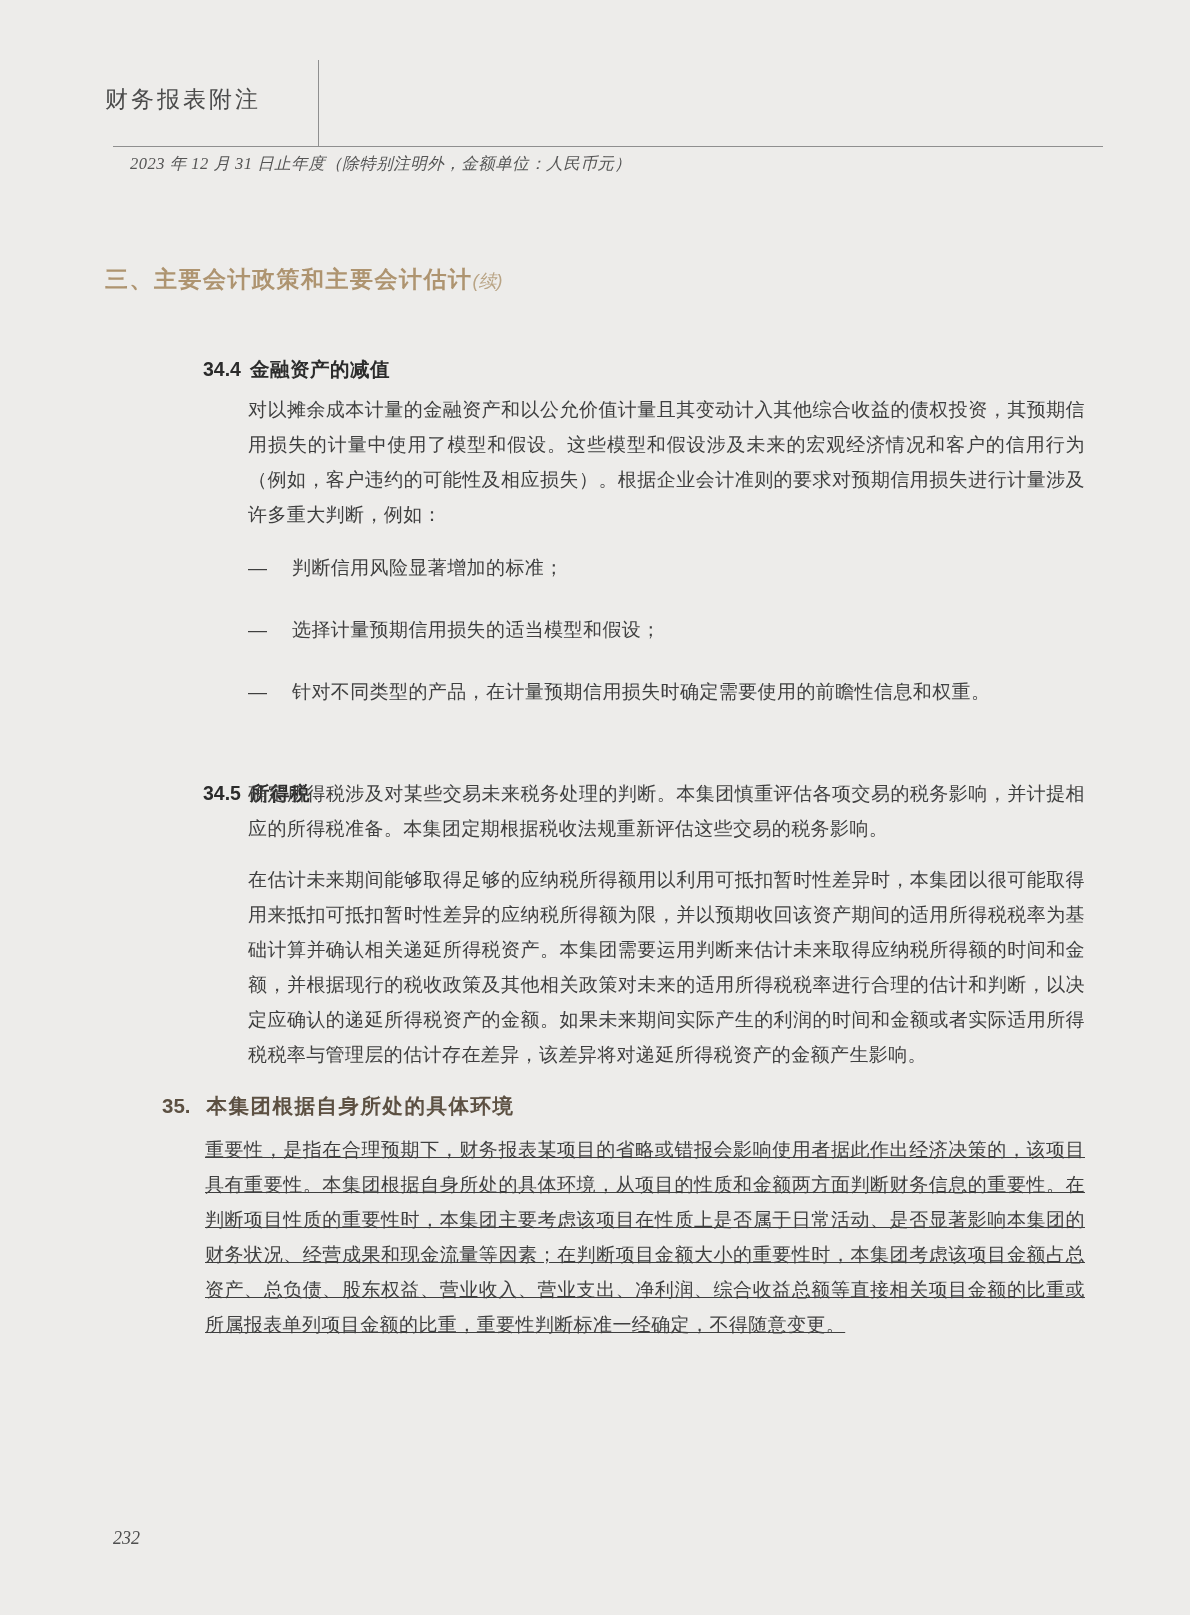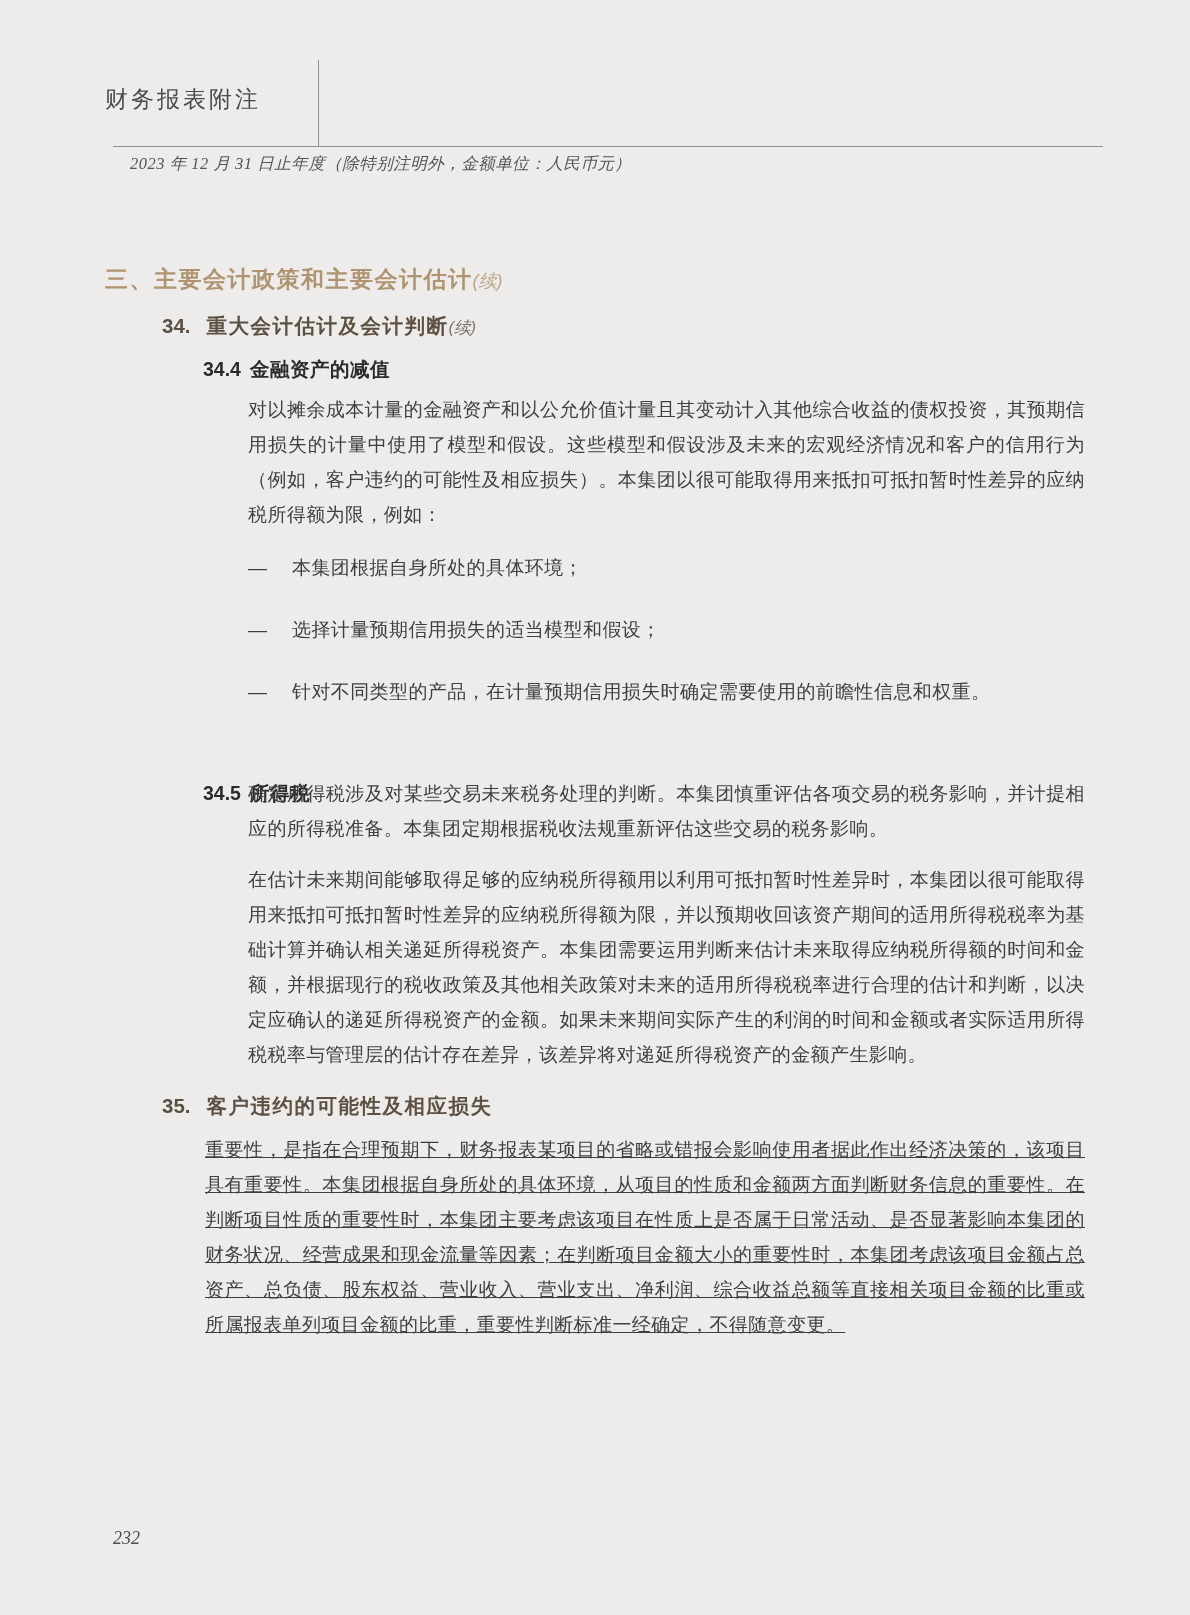--- a/index.html
+++ b/index.html
@@ -84,45 +84,44 @@
 
 <div class="page">
 
   <div class="doc-title">财务报表附注</div>
   <div class="vline"></div>
   <div class="hline"></div>
   <div class="dateline">2023 年 12 月 31 日止年度（除特别注明外，金额单位：人民币元）</div>
 
   <div class="sec-heading"><span>三、</span><span>主要会计政策和主要会计估计</span><span class="cont">(续)</span></div>
 
-  <div class="h2 h2-34"><span class="num">34.</span><span>重大会计估计及会计判断</span><span class="cont">(续)</span></div>
 
   <div class="h3 h3-44"><span class="num">34.4</span><span>金融资产的减值</span></div>
 
-  <div class="para p1">对以摊余成本计量的金融资产和以公允价值计量且其变动计入其他综合收益的债权投资，其预期信用损失的计量中使用了模型和假设。这些模型和假设涉及未来的宏观经济情况和客户的信用行为（例如，客户违约的可能性及相应损失）。本集团以很可能取得用来抵扣可抵扣暂时性差异的应纳税所得额为限，例如：</div>
+  <div class="para p1">对以摊余成本计量的金融资产和以公允价值计量且其变动计入其他综合收益的债权投资，其预期信用损失的计量中使用了模型和假设。这些模型和假设涉及未来的宏观经济情况和客户的信用行为（例如，客户违约的可能性及相应损失）。根据企业会计准则的要求对预期信用损失进行计量涉及许多重大判断，例如：</div>
 
   <div class="bullets">
     <div class="bullet-row">
       <span class="marker">—</span>
-      <span>本集团根据自身所处的具体环境；</span>
+      <span>判断信用风险显著增加的标准；</span>
     </div>
     <div class="bullet-row">
       <span class="marker">—</span>
       <span>选择计量预期信用损失的适当模型和假设；</span>
     </div>
     <div class="bullet-row">
       <span class="marker">—</span>
       <span>针对不同类型的产品，在计量预期信用损失时确定需要使用的前瞻性信息和权重。</span>
     </div>
   </div>
 
   <div class="h3 h3-45"><span class="num">34.5</span><span>所得税</span></div>
 
   <div class="para p3">在估计未来期间能够取得足够的应纳税所得额用以利用可抵扣暂时性差异时，本集团以很可能取得用来抵扣可抵扣暂时性差异的应纳税所得额为限，并以预期收回该资产期间的适用所得税税率为基础计算并确认相关递延所得税资产。本集团需要运用判断来估计未来取得应纳税所得额的时间和金额，并根据现行的税收政策及其他相关政策对未来的适用所得税税率进行合理的估计和判断，以决定应确认的递延所得税资产的金额。如果未来期间实际产生的利润的时间和金额或者实际适用所得税税率与管理层的估计存在差异，该差异将对递延所得税资产的金额产生影响。</div>
   <div class="para p2">确定所得税涉及对某些交易未来税务处理的判断。本集团慎重评估各项交易的税务影响，并计提相应的所得税准备。本集团定期根据税收法规重新评估这些交易的税务影响。</div>
 
-  <div class="h2 h2-35"><span class="num">35.</span><span>客户违约的可能性及相应损失</span></div>
+  <div class="h2 h2-35"><span class="num">35.</span><span>本集团根据自身所处的具体环境</span></div>
 
   <div class="para p4">重要性，是指在合理预期下，财务报表某项目的省略或错报会影响使用者据此作出经济决策的，该项目具有重要性。本集团根据自身所处的具体环境，从项目的性质和金额两方面判断财务信息的重要性。在判断项目性质的重要性时，本集团主要考虑该项目在性质上是否属于日常活动、是否显著影响本集团的财务状况、经营成果和现金流量等因素；在判断项目金额大小的重要性时，本集团考虑该项目金额占总资产、总负债、股东权益、营业收入、营业支出、净利润、综合收益总额等直接相关项目金额的比重或所属报表单列项目金额的比重，重要性判断标准一经确定，不得随意变更。</div>
 
   <div class="page-number">232</div>
 
 </div>
 
 </body></html>

